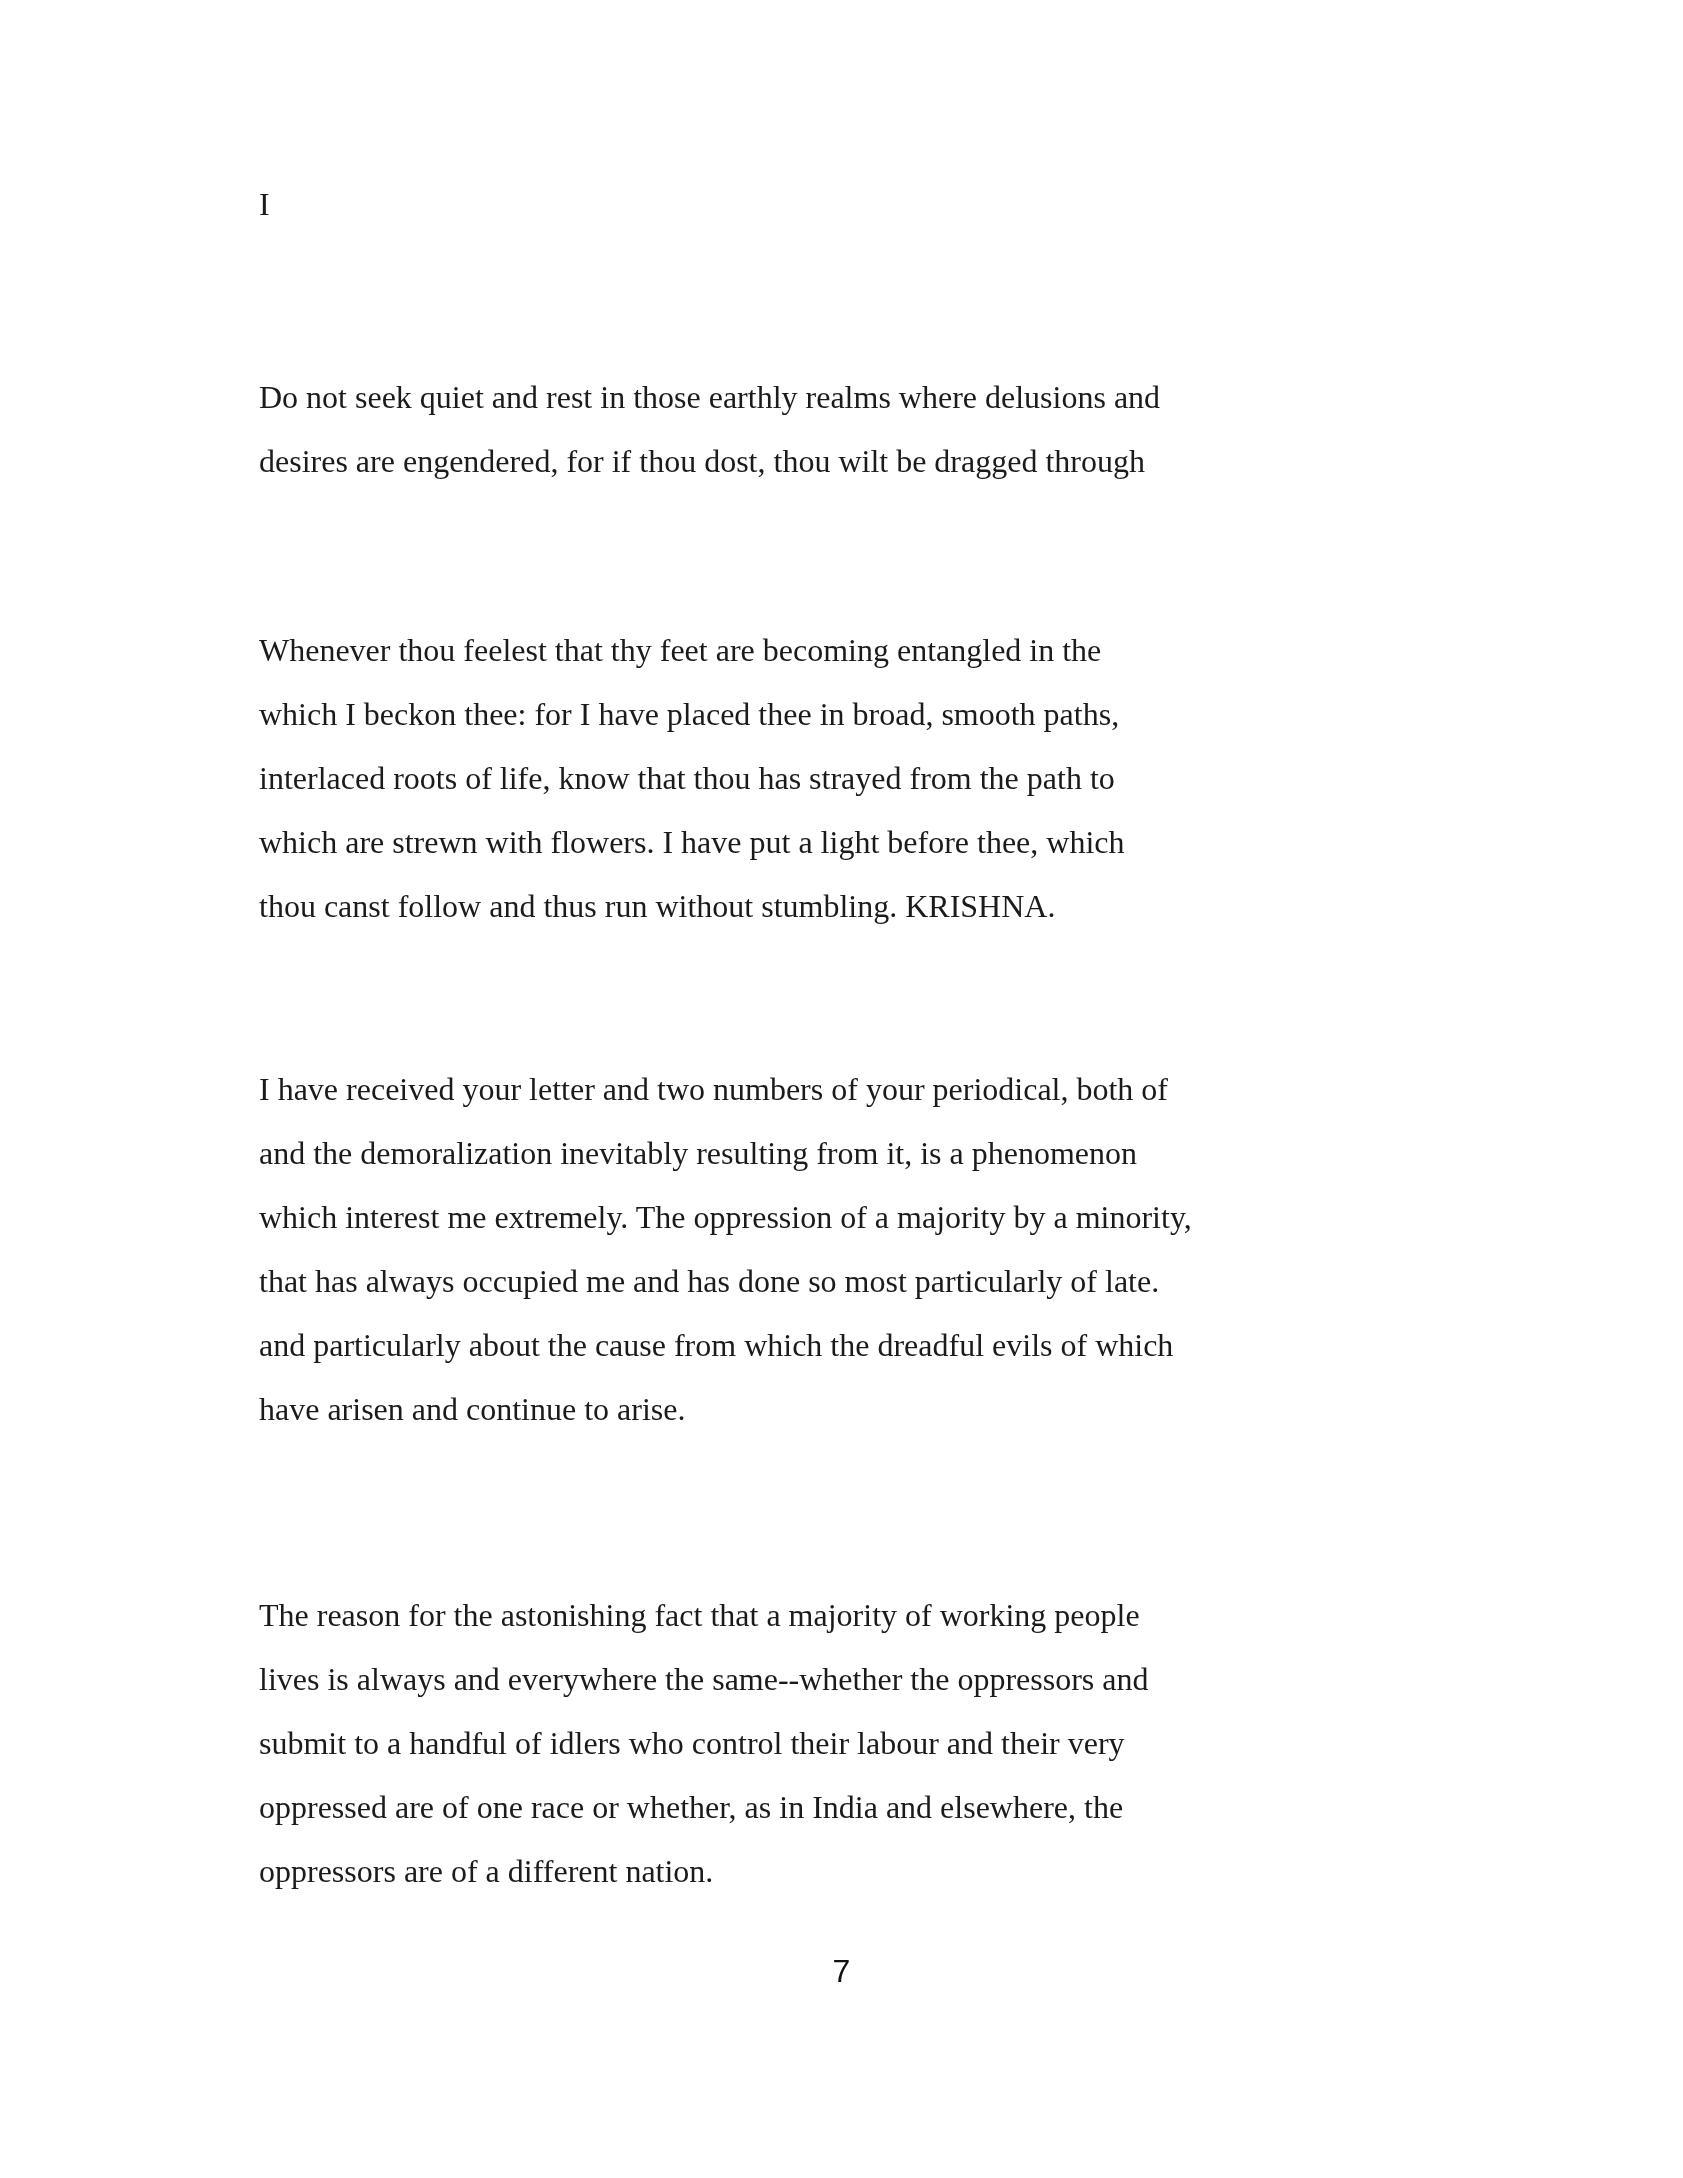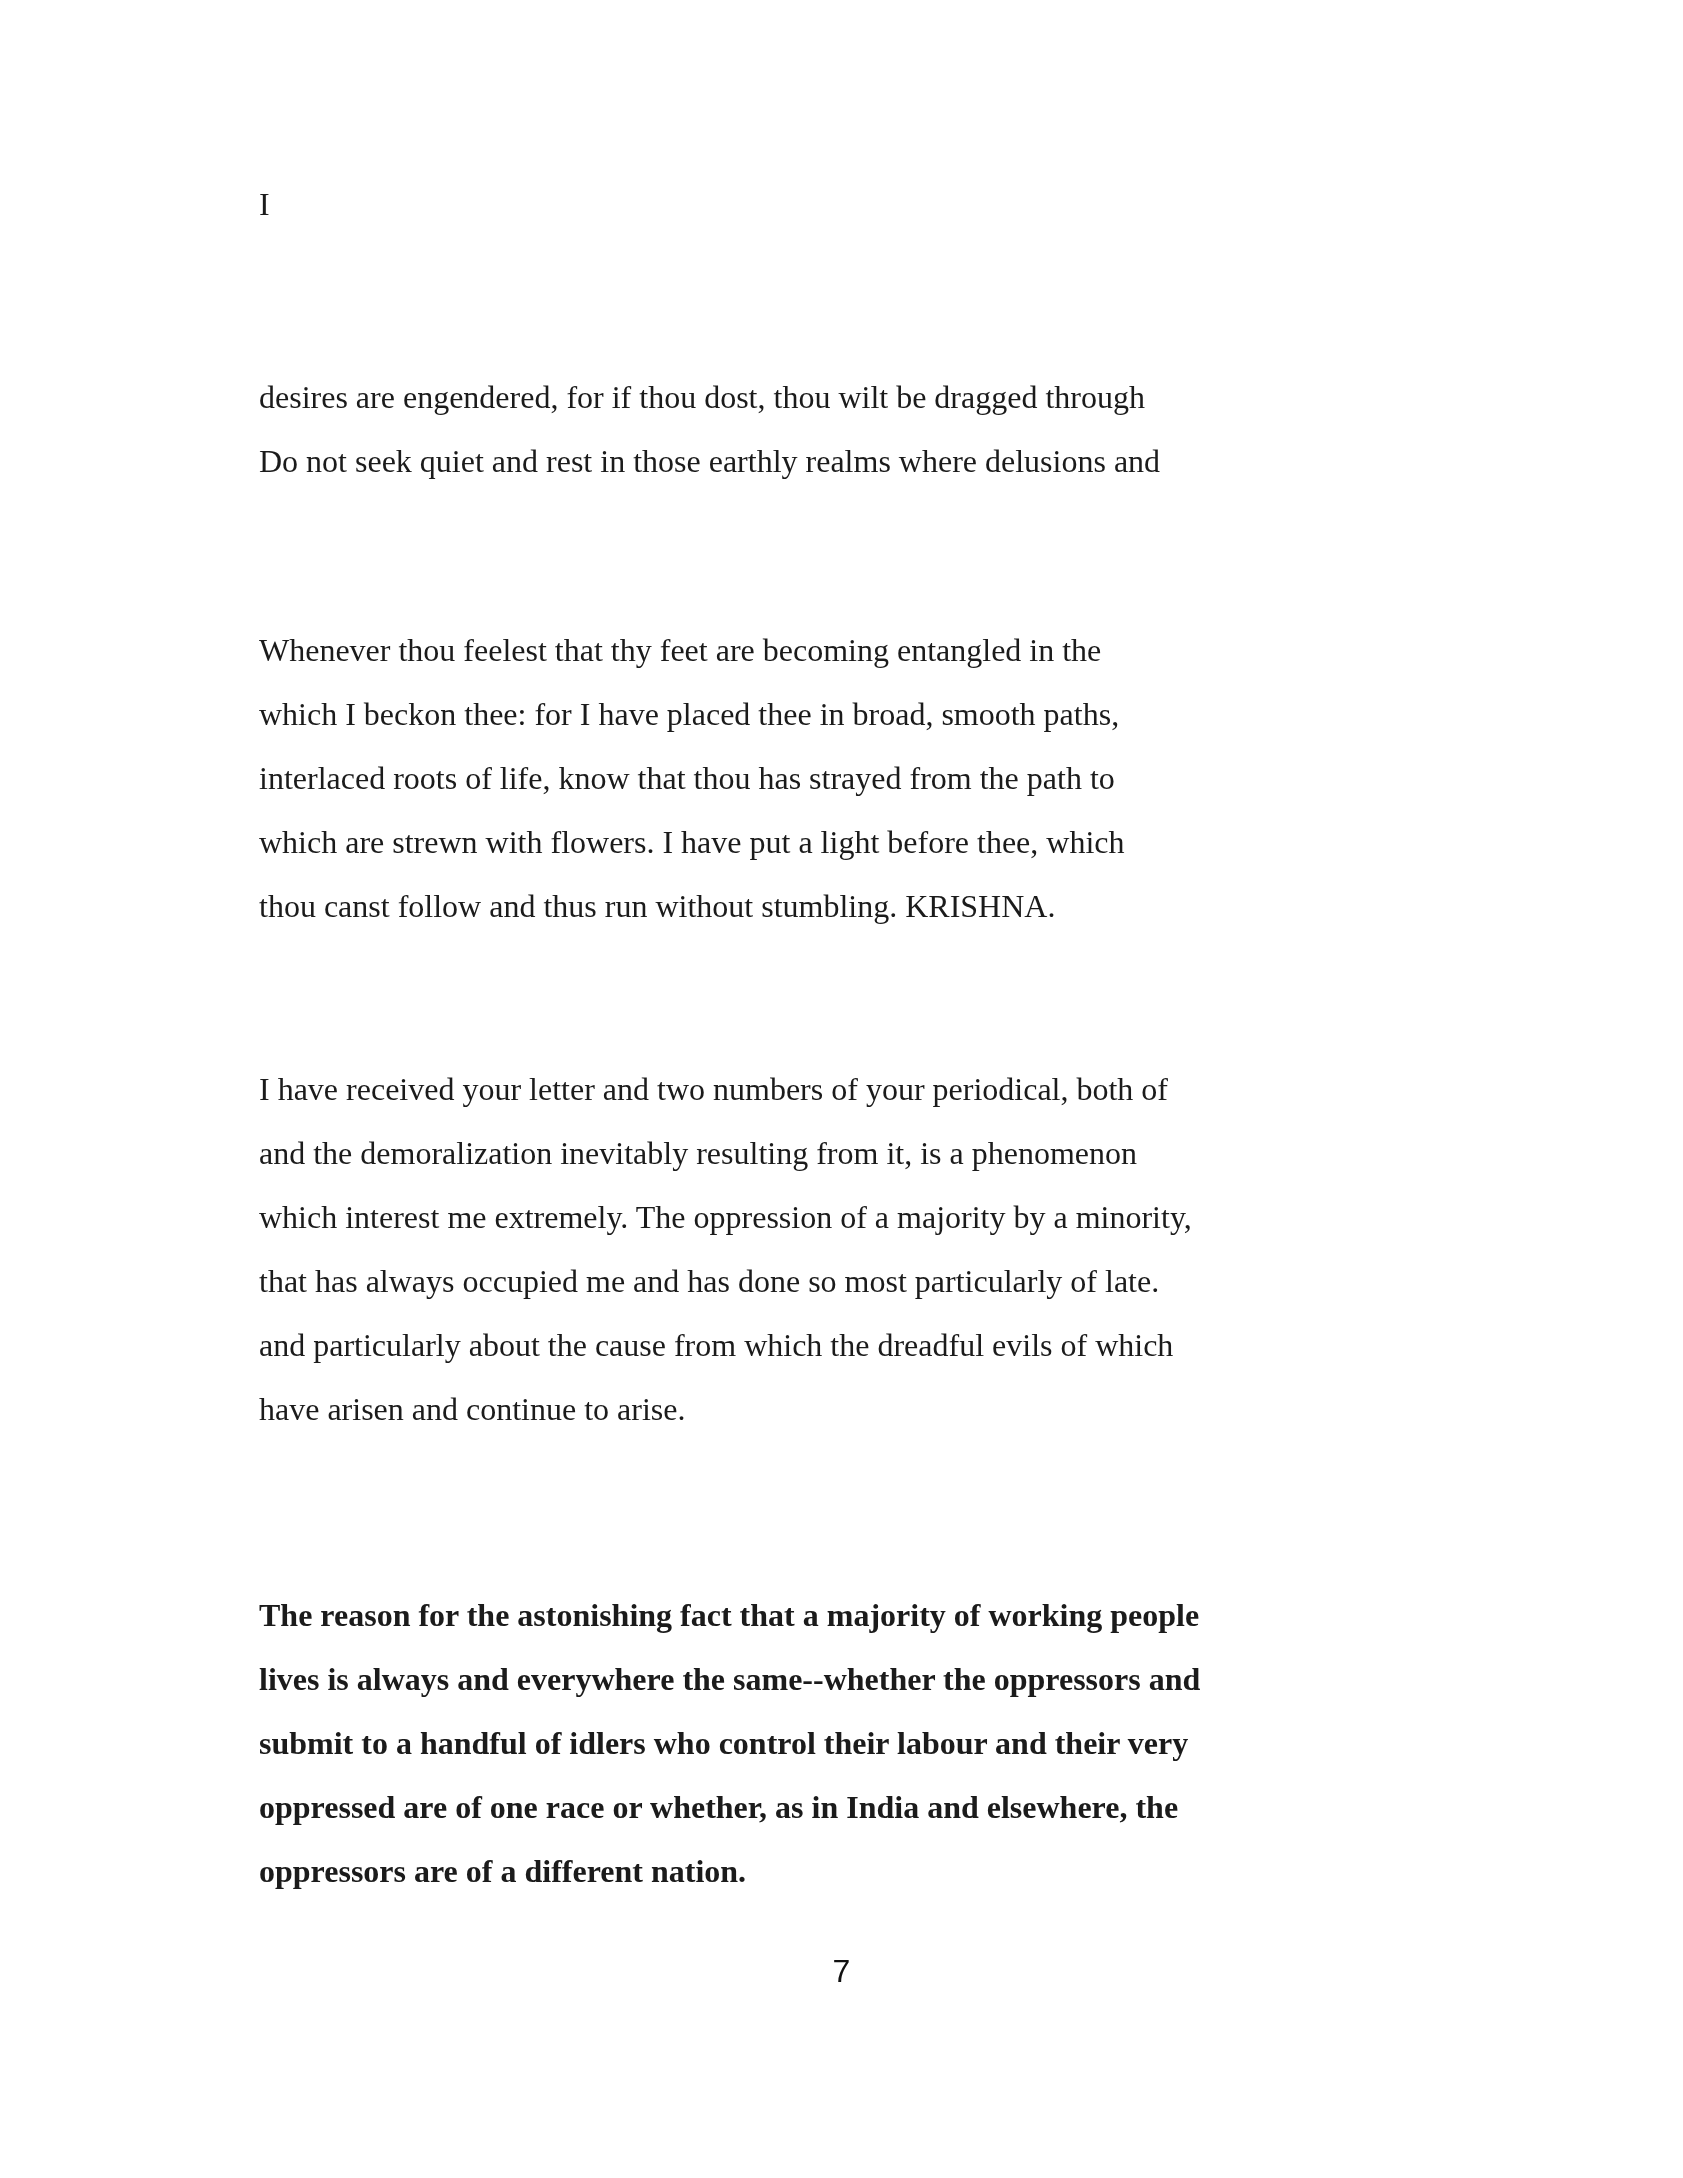--- a/index.html
+++ b/index.html
@@ -48,39 +48,39 @@
   }
 </style>
 </head>
 <body>
 
 <div class="page">
   <div class="chapter-heading">I</div>
 
   <div id="paragraphs">
       <div class="para" style="top: 365px;">
+        <div class="text-line">Do not seek quiet and rest in those earthly realms where delusions and</div>
         <div class="text-line">desires are engendered, for if thou dost, thou wilt be dragged through</div>
-        <div class="text-line">Do not seek quiet and rest in those earthly realms where delusions and</div>
       </div>
       <div class="para" style="top: 618px;">
         <div class="text-line">Whenever thou feelest that thy feet are becoming entangled in the</div>
         <div class="text-line">which I beckon thee: for I have placed thee in broad, smooth paths,</div>
         <div class="text-line">interlaced roots of life, know that thou has strayed from the path to</div>
         <div class="text-line">which are strewn with flowers. I have put a light before thee, which</div>
         <div class="text-line">thou canst follow and thus run without stumbling. KRISHNA.</div>
       </div>
       <div class="para" style="top: 1057px;">
         <div class="text-line">I have received your letter and two numbers of your periodical, both of</div>
         <div class="text-line">and the demoralization inevitably resulting from it, is a phenomenon</div>
         <div class="text-line">which interest me extremely. The oppression of a majority by a minority,</div>
         <div class="text-line">that has always occupied me and has done so most particularly of late.</div>
         <div class="text-line">and particularly about the cause from which the dreadful evils of which</div>
         <div class="text-line">have arisen and continue to arise.</div>
       </div>
-      <div class="para" style="top: 1583px; font-weight: bold;">
+      <div class="para" style="top: 1583px;">
         <div class="text-line">The reason for the astonishing fact that a majority of working people</div>
         <div class="text-line">lives is always and everywhere the same--whether the oppressors and</div>
         <div class="text-line">submit to a handful of idlers who control their labour and their very</div>
         <div class="text-line">oppressed are of one race or whether, as in India and elsewhere, the</div>
         <div class="text-line">oppressors are of a different nation.</div>
       </div>
     </div>
 
   <div class="page-number">7</div>
 </div>

